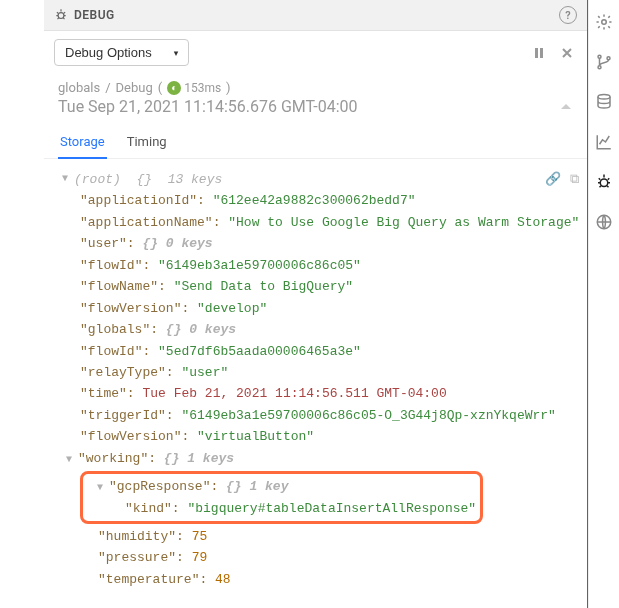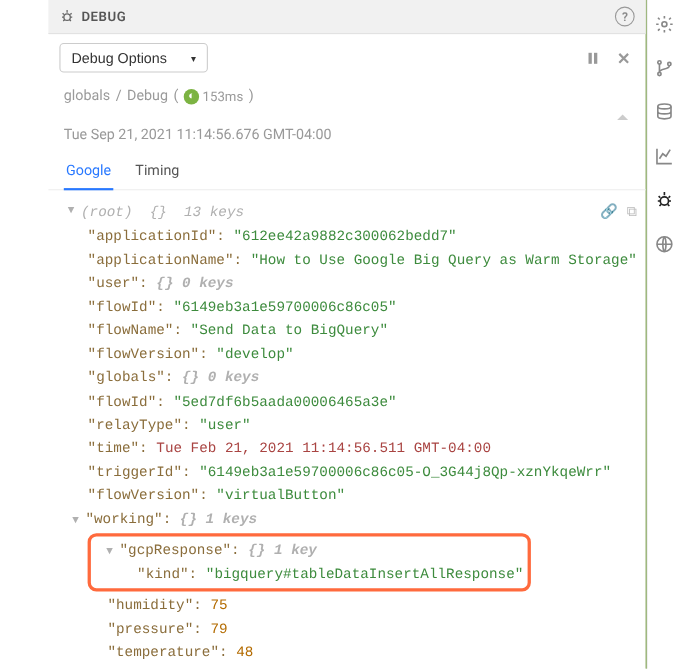--- a/index.html
+++ b/index.html
@@ -119,22 +119,22 @@
     display: inline-flex; align-items: center; justify-content: center;
     font-size: 10px;
   }
   .node-title {
     color: #555;
     font-size: 14px;
     margin-top: 2px;
   }
   .timestamp {
     color: #999;
-    font-size: 13px;
-    margin-top: 20px;
+    font-size: 16px;
+    margin-top: 2px;
   }
   .collapse-arrow {
     position: absolute;
     right: 14px;
     top: 22px;
     color: #bbb;
     cursor: pointer;
   }
   .tabs {
     display: flex;
@@ -254,21 +254,21 @@
     </div>
     <div class="timestamp">Tue Sep 21, 2021 11:14:56.676 GMT-04:00</div>
     <div class="collapse-arrow">
       <svg width="14" height="10" viewBox="0 0 14 10">
           <path d="M2 8 L7 3 L12 8" fill="#ccc"></path>
         </svg>
     </div>
   </div>
 
   <div class="tabs">
-    <div class="tab active">Google</div>
+    <div class="tab active">Storage</div>
     <div class="tab">Timing</div>
   </div>
 
   <div class="payload-view">
     <div class="root-row">
       <span class="tri">▼</span>
       <span>(root)</span>&nbsp;&nbsp;
       <span>{}</span>&nbsp;&nbsp;
       <span>13 keys</span>
       <div class="right-icons">

